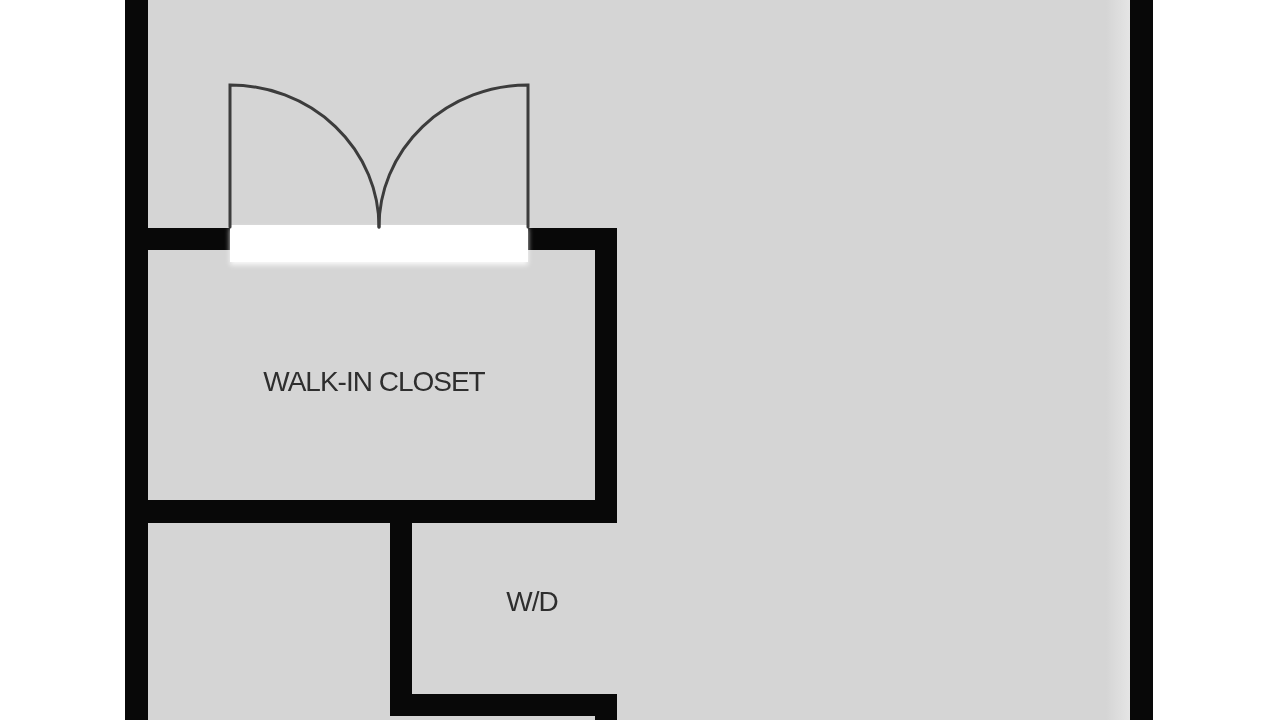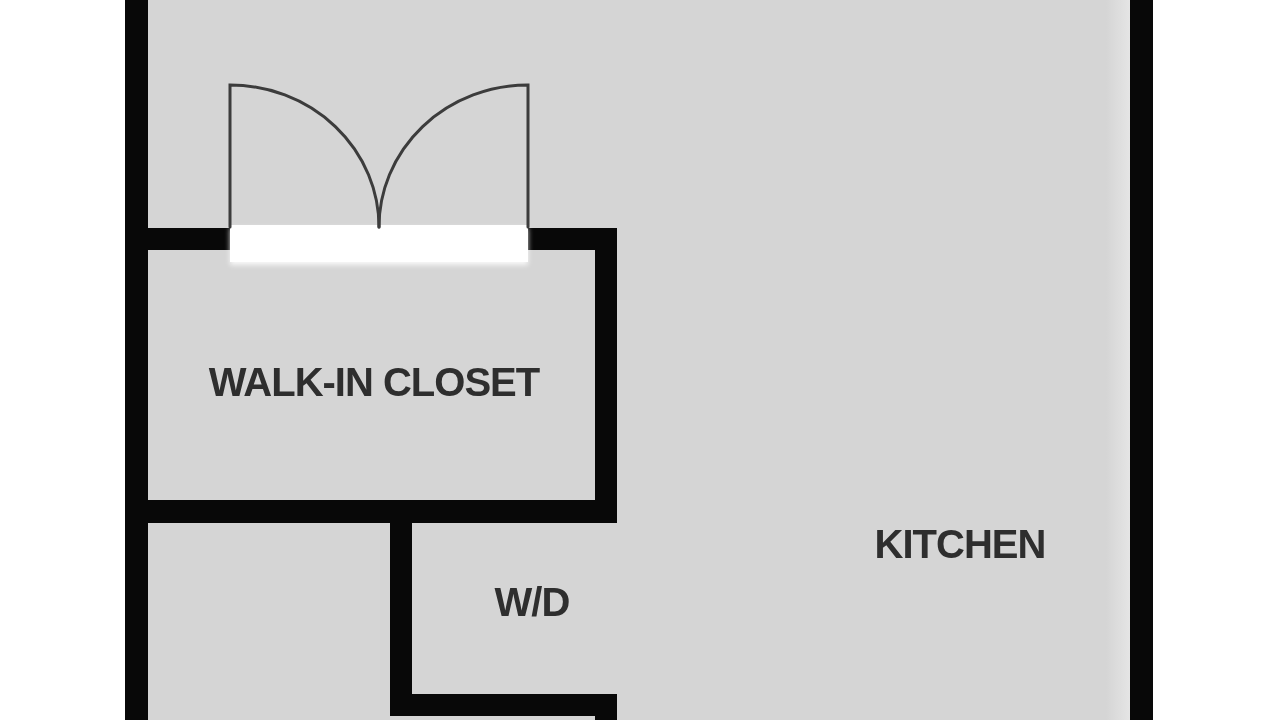--- a/index.html
+++ b/index.html
@@ -54,22 +54,22 @@
   .door-swing path{
     fill:none;
     stroke:var(--door-line);
     stroke-width:3;
     stroke-linecap:round;
   }
   .room-label{
     position:absolute;
     transform:translate(-50%,-50%);
     color:var(--label);
-    font-weight:700;
-    font-size:40px;
+    font-weight:400;
+    font-size:28px;
     letter-spacing:-1px;
     white-space:nowrap;
   }
   .label-closet{left:374px;top:382px;}
   .label-wd{left:515px;top:602px;margin-left:17px;}
   .label-kitchen{left:960px;top:544px;}
 </style>
 </head>
 <body>
 
@@ -90,15 +90,14 @@
 
   <div class="abs door-gap"></div>
 
   <svg class="abs door-swing" viewBox="0 0 1280 720" xmlns="http://www.w3.org/2000/svg">
     <path d="M 230 227 L 230 85 A 149 142 0 0 1 379 227"></path>
     <path d="M 528 227 L 528 85 A 149 142 0 0 0 379 227"></path>
   </svg>
 
   <div class="room-label label-closet">WALK-IN CLOSET</div>
   <div class="room-label label-wd">W/D</div>
-  <div class="room-label label-kitchen">KITCHEN</div>
 
 </div>
 
 </body></html>

